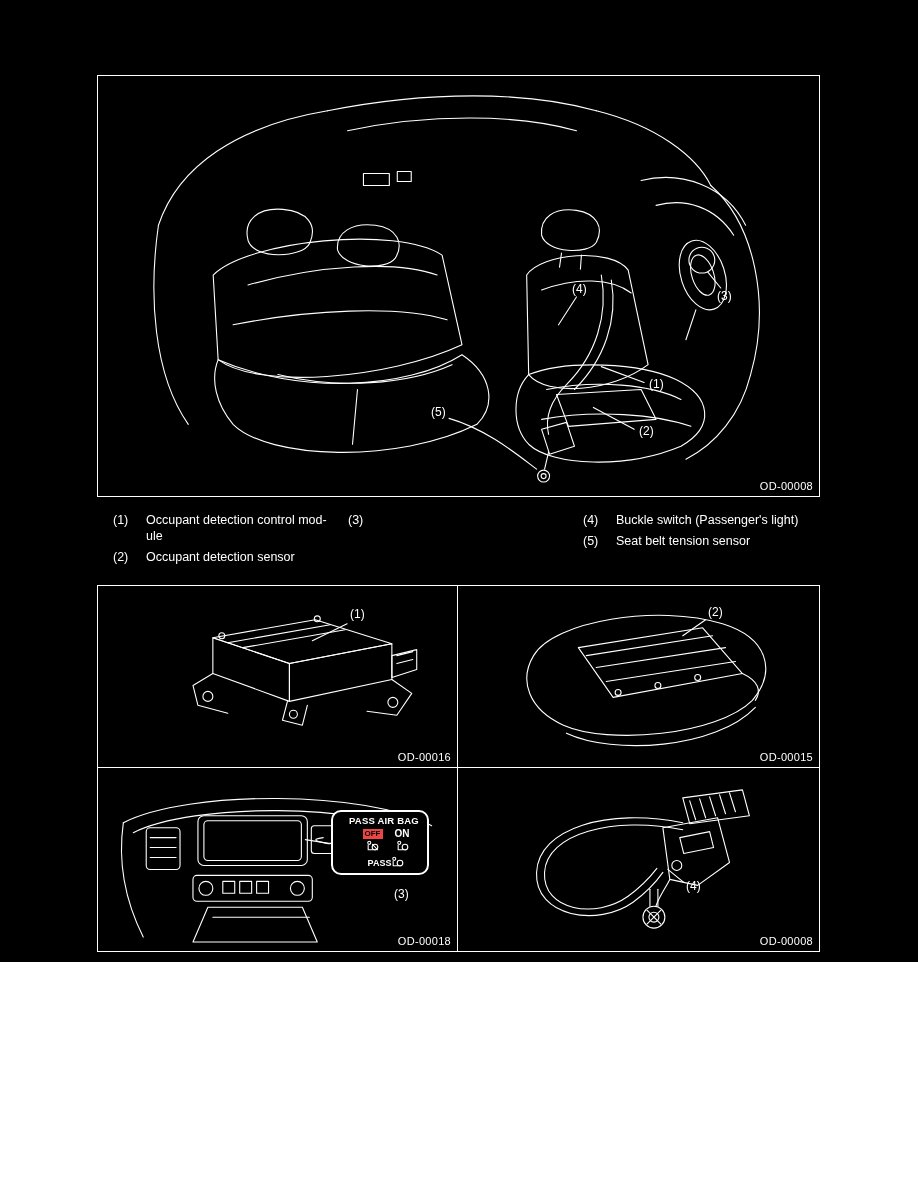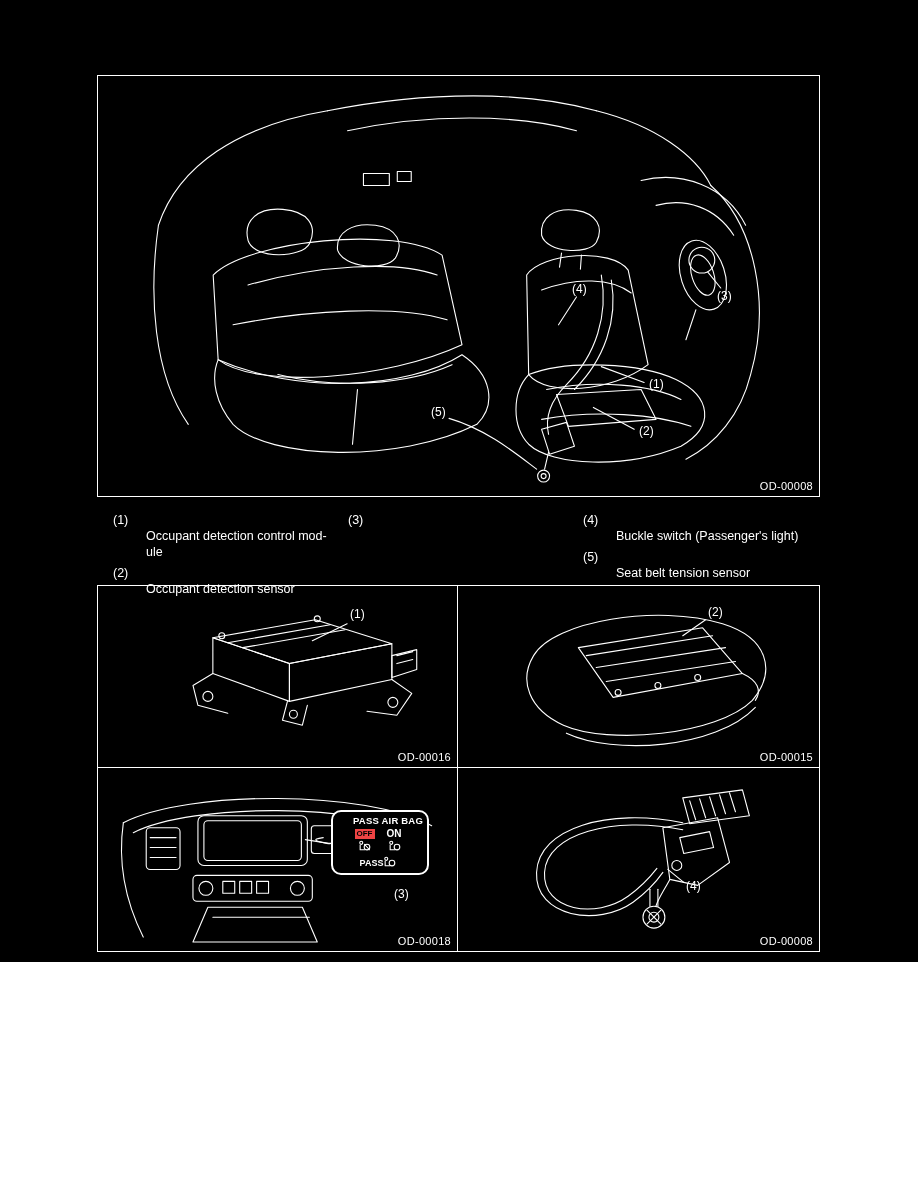--- a/index.html
+++ b/index.html
@@ -29,38 +29,38 @@
     letter-spacing:0.3px;
   }
 
   
   .leg-col { position:absolute; top:512px; font-size:12.5px; line-height:16px; color:#ffffff; }
   .leg-col1 { left:113px; width:228px; }
   .leg-col2 { left:348px; width:228px; }
   .leg-col3 { left:583px; width:240px; }
   .leg-item { display:flex; margin-bottom:5px; }
   .leg-num { flex:none; width:33px; }
-  .leg-text { white-space:pre-line;margin-top:16px; }
+  .leg-text { white-space:pre-line; }
 
   
   .grid {
     position:absolute; left:97px; top:585px; width:723px; height:367px;
     border:1px solid #ffffff; box-sizing:border-box;
     display:grid; grid-template-columns:360px 1fr; grid-template-rows:182px 1fr;
   }
   .cell { position:relative; box-sizing:border-box; }
   .cell-tl { border-right:1px solid #fff; border-bottom:1px solid #fff; }
   .cell-tr { border-bottom:1px solid #fff; }
   .cell-bl { border-right:1px solid #fff; }
 
   
   .warn-box {
     position:absolute; left:233px; top:42px; width:98px; box-sizing:border-box;
     border:2px solid #ffffff; border-radius:10px; background:#000000;
-    padding:3px 4px 4px 0; text-align:right; color:#ffffff;
+    padding:3px 4px 4px 16px; text-align:left; color:#ffffff;
   }
   .warn-title { font-size:9.5px; font-weight:bold; letter-spacing:0.2px; }
   .warn-row {
     display:flex; justify-content:center; align-items:center;
     gap:12px; margin-top:3px;
   }
   .warn-pair { display:flex; flex-direction:column; align-items:center; gap:1px; }
   .warn-pass { display:flex; justify-content:center; align-items:center; margin-top:3px; }
   .off-chip {
     background:#ef4444; color:#000000; font-size:8px; font-weight:bold;

